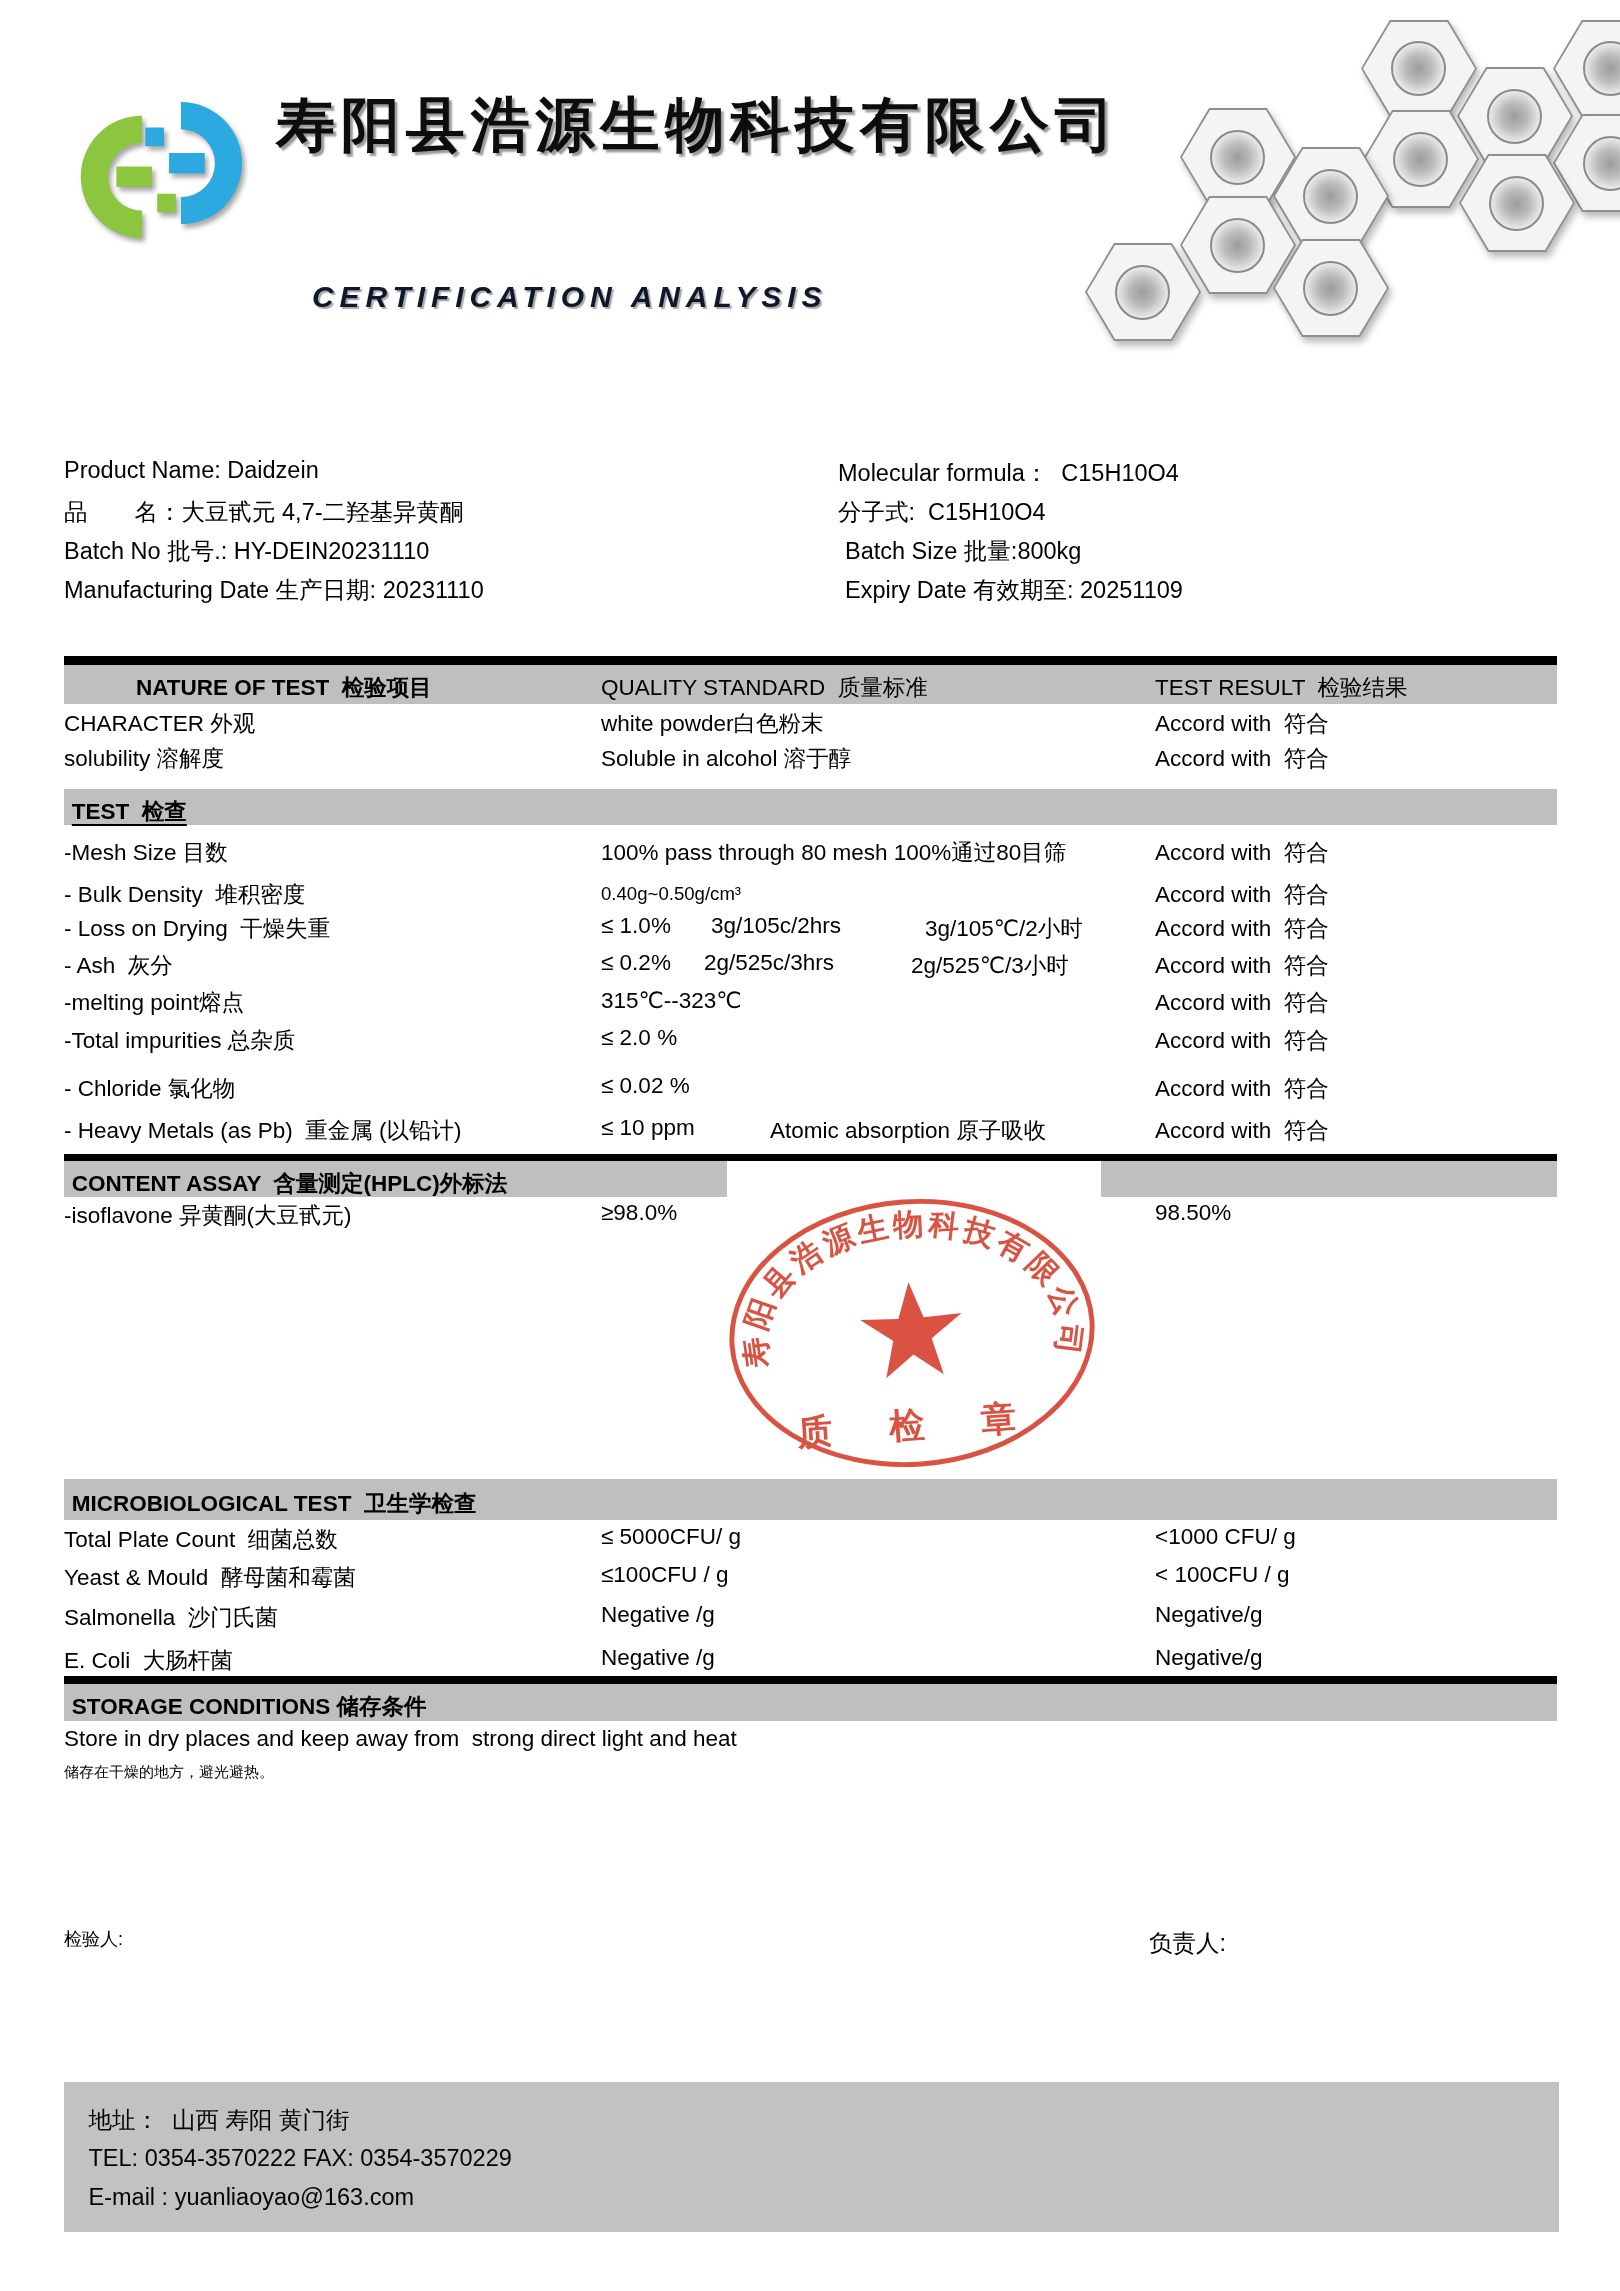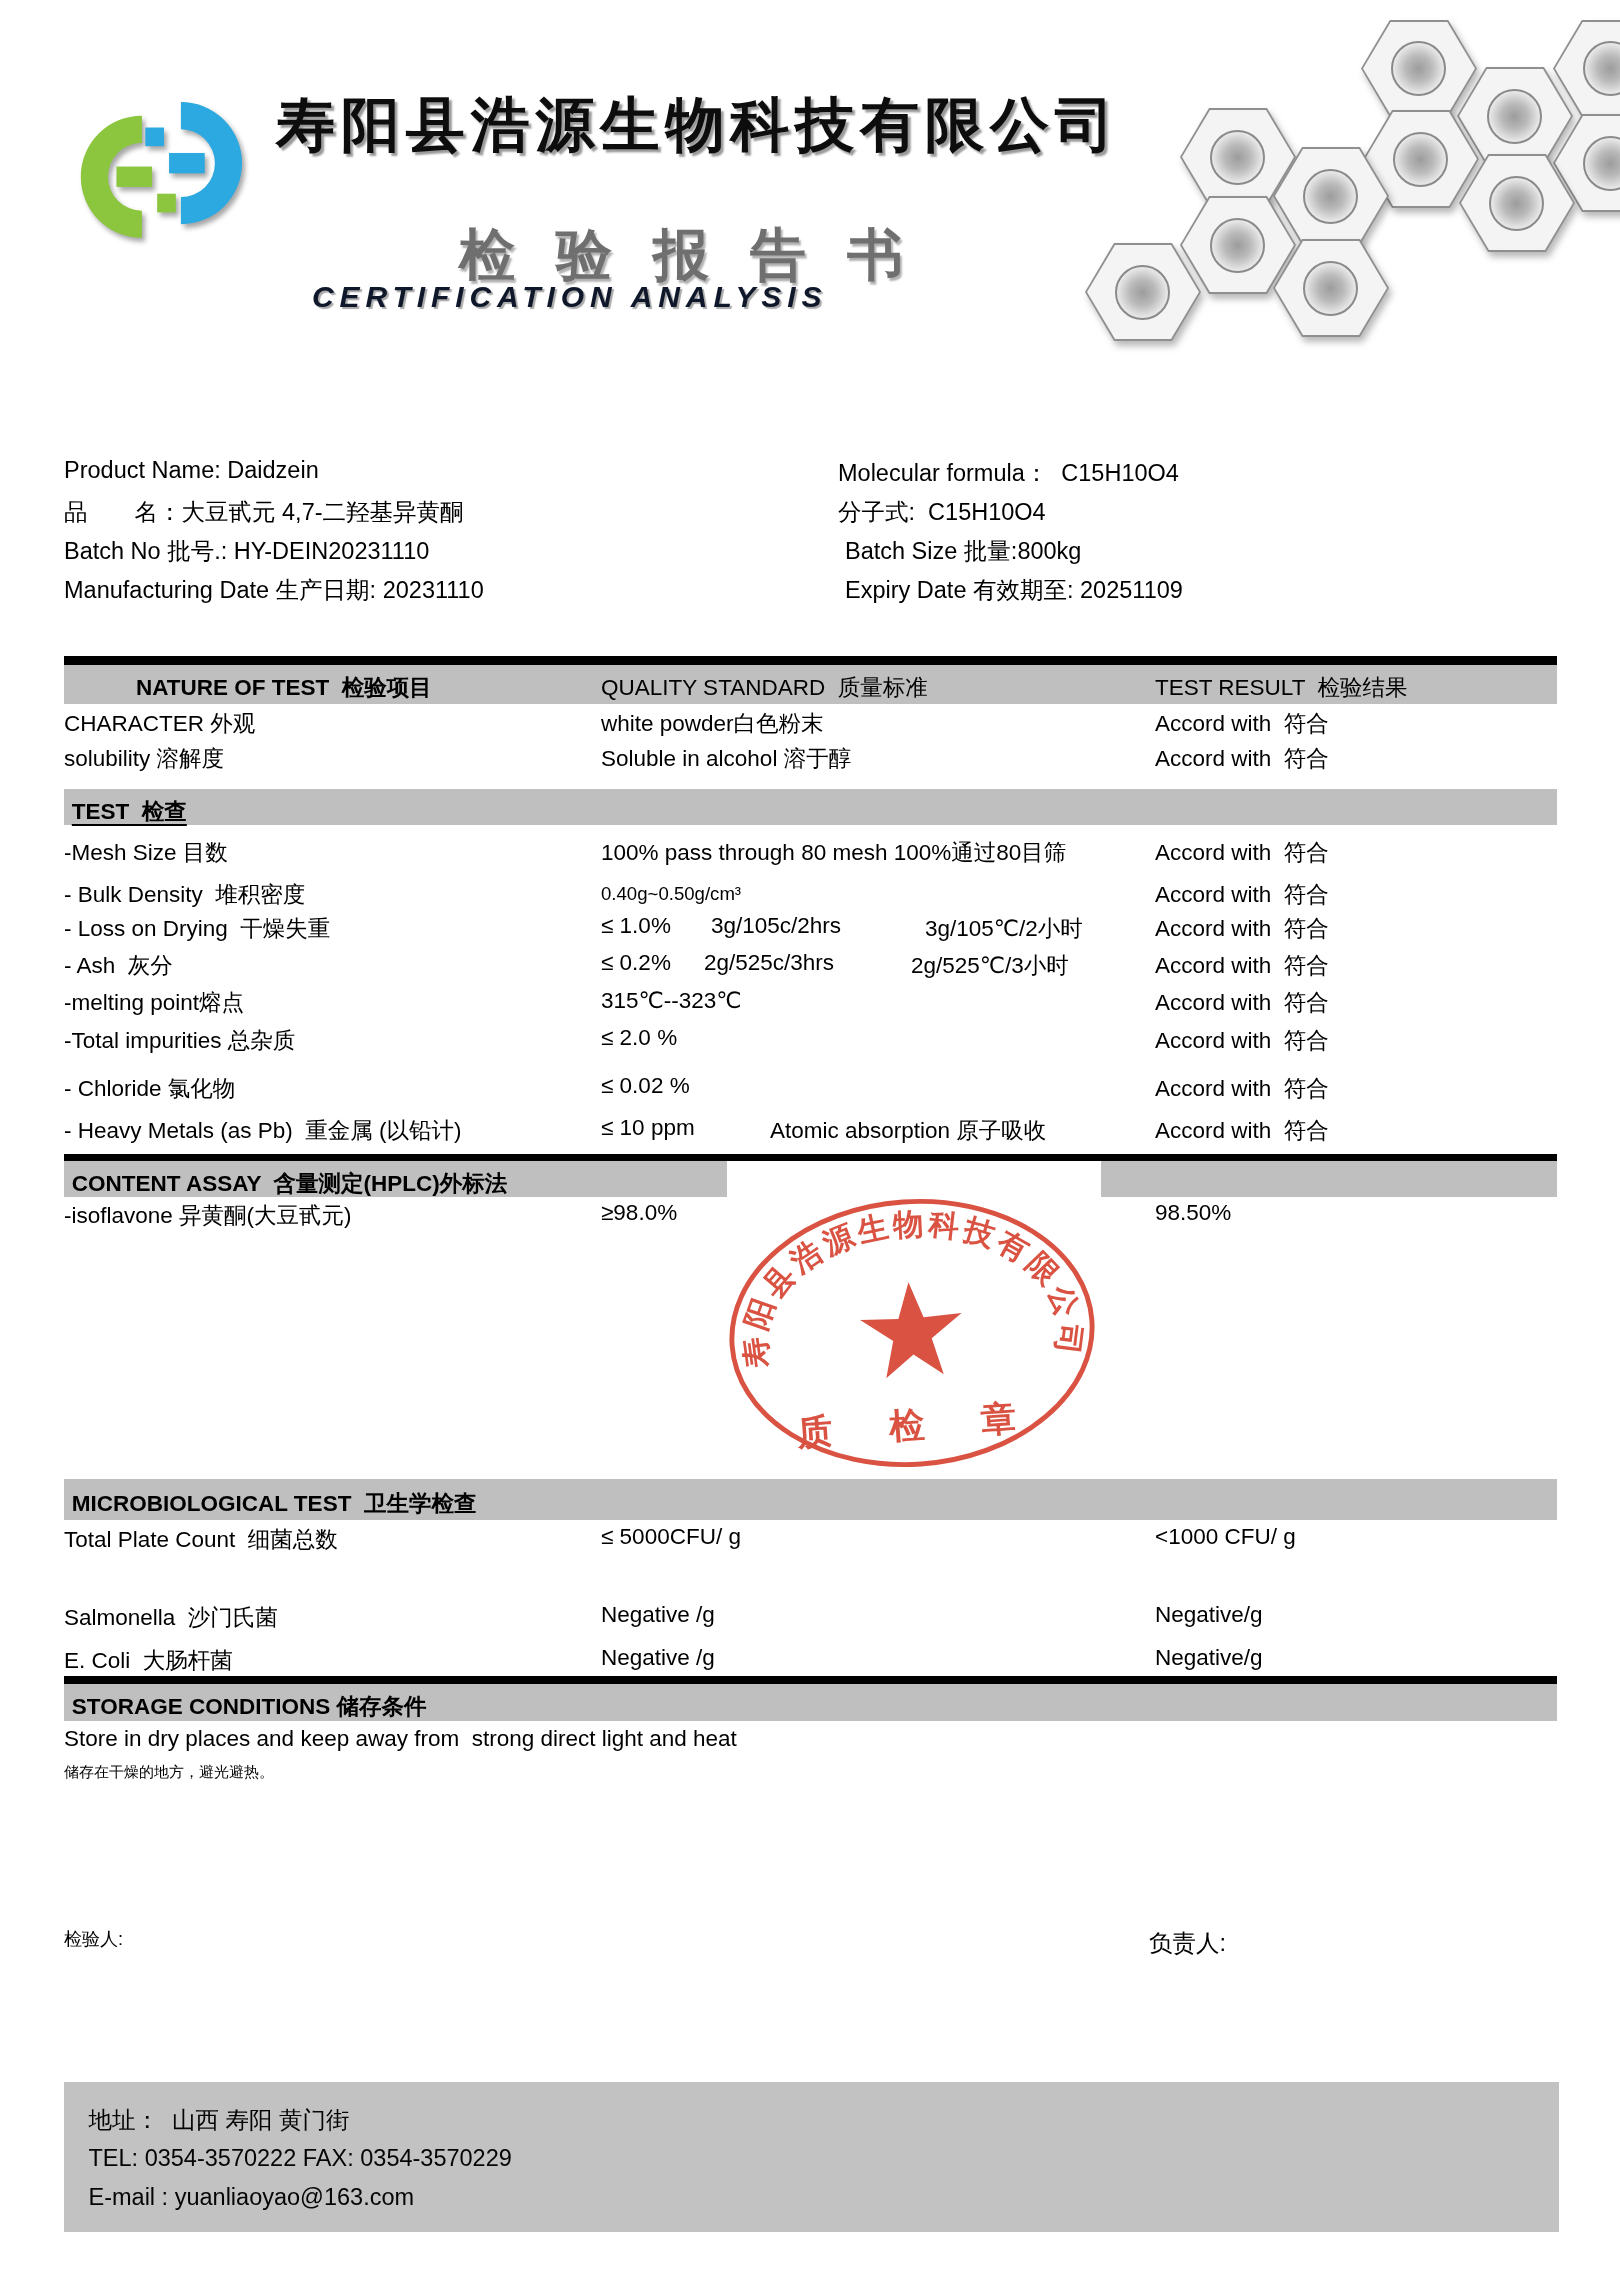--- a/index.html
+++ b/index.html
@@ -121,21 +121,20 @@
   <svg class="logo" viewBox="0 0 205 190">
     <path d="M80 28 A72 72 0 1 0 80 172 L80 140 A40 40 0 1 1 80 60 Z" fill="#8cc63e"></path>
     <rect x="50" y="88" width="42" height="24" fill="#8cc63e"></rect>
     <rect x="98" y="120" width="22" height="22" fill="#8cc63e"></rect>
     <path d="M126 12 A72 72 0 1 1 126 156 L126 124 A40 40 0 1 0 126 44 Z" fill="#2ba9e0"></path>
     <rect x="112" y="72" width="42" height="24" fill="#2ba9e0"></rect>
     <rect x="84" y="42" width="22" height="22" fill="#2ba9e0"></rect>
   </svg>
 
   <div class="abs company-cn">寿阳县浩源生物科技有限公司</div>
-  <div class="abs report-cn">检验报告书</div>
   <div class="abs report-en">CERTIFICATION ANALYSIS</div>
 
   <div class="abs pinfo" style="left:64px;top:457px">Product Name: Daidzein</div>
   <div class="abs pinfo" style="left:64px;top:496px">品　　名：大豆甙元 4,7-二羟基异黄酮</div>
   <div class="abs pinfo" style="left:64px;top:535px">Batch No 批号.: HY-DEIN20231110</div>
   <div class="abs pinfo" style="left:64px;top:574px">Manufacturing Date 生产日期: 20231110</div>
   <div class="abs pinfo" style="left:838px;top:457px">Molecular formula：  C15H10O4</div>
   <div class="abs pinfo" style="left:838px;top:496px">分子式:  C15H10O4</div>
   <div class="abs pinfo" style="left:845px;top:535px">Batch Size 批量:800kg</div>
   <div class="abs pinfo" style="left:845px;top:574px">Expiry Date 有效期至: 20251109</div>
@@ -232,20 +231,25 @@
   </svg>
 
   <div class="graybar z1" style="top:1479px;height:41px">
     <span class="pad" style="top:8.8px">MICROBIOLOGICAL TEST  卫生学检查</span>
   </div>
   <div class="tr" style="top:1524px">
     <span class="c1">Total Plate Count  细菌总数</span>
     <span class="c2">≤ 5000CFU/ g</span>
     <span class="c3">&lt;1000 CFU/ g</span>
   </div>
+  <div class="tr" style="top:1562px">
+    <span class="c1">Yeast &amp; Mould  酵母菌和霉菌</span>
+    <span class="c2">≤100CFU / g</span>
+    <span class="c3">&lt; 100CFU / g</span>
+  </div>
   <div class="tr" style="top:1602px">
     <span class="c1">Salmonella  沙门氏菌</span>
     <span class="c2">Negative /g</span>
     <span class="c3">Negative/g</span>
   </div>
   <div class="tr" style="top:1645px">
     <span class="c1">E. Coli  大肠杆菌</span>
     <span class="c2">Negative /g</span>
     <span class="c3">Negative/g</span>
   </div>

